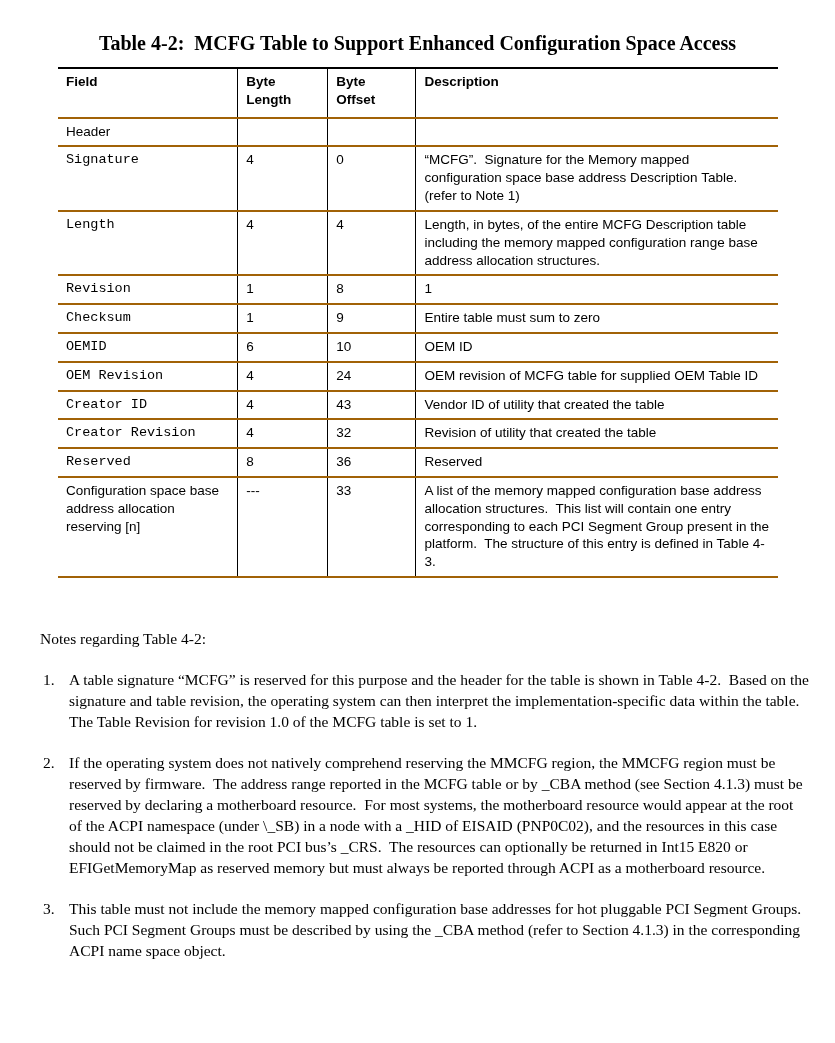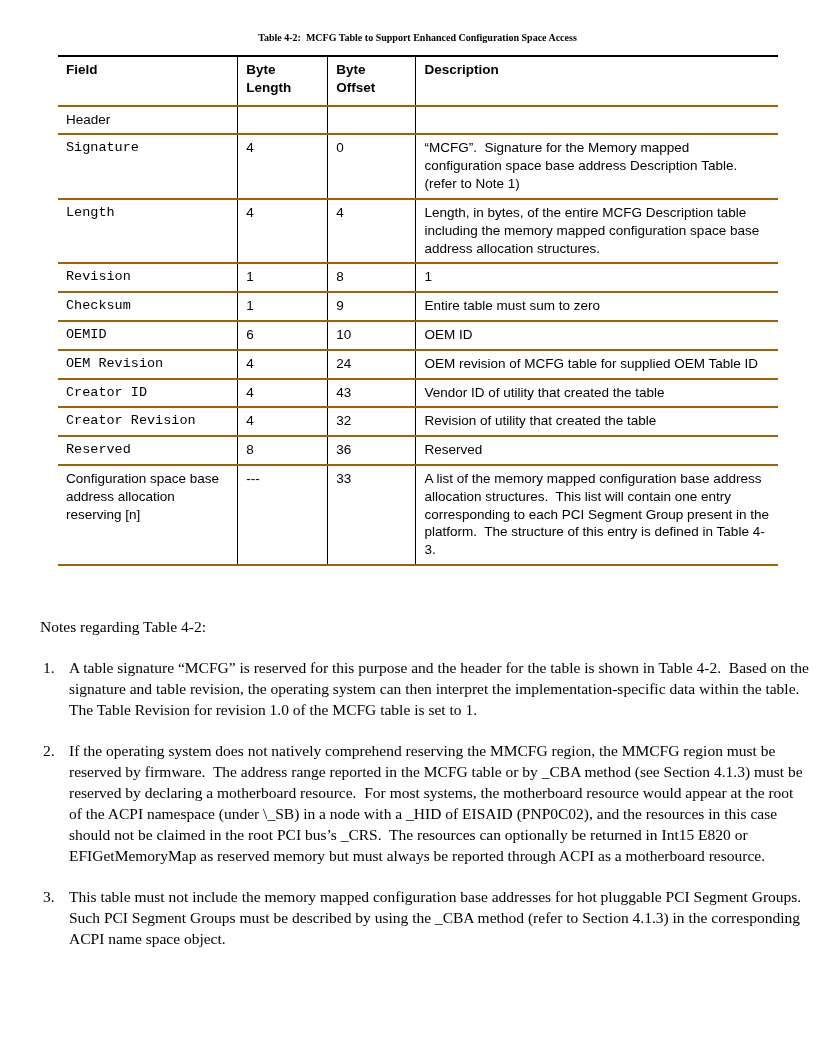--- a/index.html
+++ b/index.html
@@ -17,21 +17,21 @@
   .page {
     position: relative;
     width: 835px;
     height: 1043px;
   }
   .doc-title {
     margin: 32px 0 12px 0;
     text-align: center;
     font-family: "Liberation Serif", serif;
     font-weight: bold;
-    font-size: 10px;
+    font-size: 20px;
     white-space: pre-wrap;
   }
   table.spec-table {
     border-collapse: collapse;
     table-layout: fixed;
     width: 720px;
     margin-left: 58px;
     font-family: "Liberation Sans", sans-serif;
     font-size: 13.5px;
     line-height: 1.32;
@@ -109,21 +109,21 @@
       <tr>
         <td class="c-field indent">Signature</td>
         <td class="c-bl c-num">4</td>
         <td class="c-bo c-num">0</td>
         <td class="c-desc">“MCFG”.  Signature for the Memory mapped configuration space base address Description Table.  (refer to Note 1)</td>
       </tr>
       <tr>
         <td class="c-field indent">Length</td>
         <td class="c-bl c-num">4</td>
         <td class="c-bo c-num">4</td>
-        <td class="c-desc">Length, in bytes, of the entire MCFG Description table including the memory mapped configuration space base address allocation structures.</td>
+        <td class="c-desc">Length, in bytes, of the entire MCFG Description table including the memory mapped configuration range base address allocation structures.</td>
       </tr>
       <tr>
         <td class="c-field indent">Revision</td>
         <td class="c-bl c-num">1</td>
         <td class="c-bo c-num">8</td>
         <td class="c-desc">1</td>
       </tr>
       <tr>
         <td class="c-field indent">Checksum</td>
         <td class="c-bl c-num">1</td>

